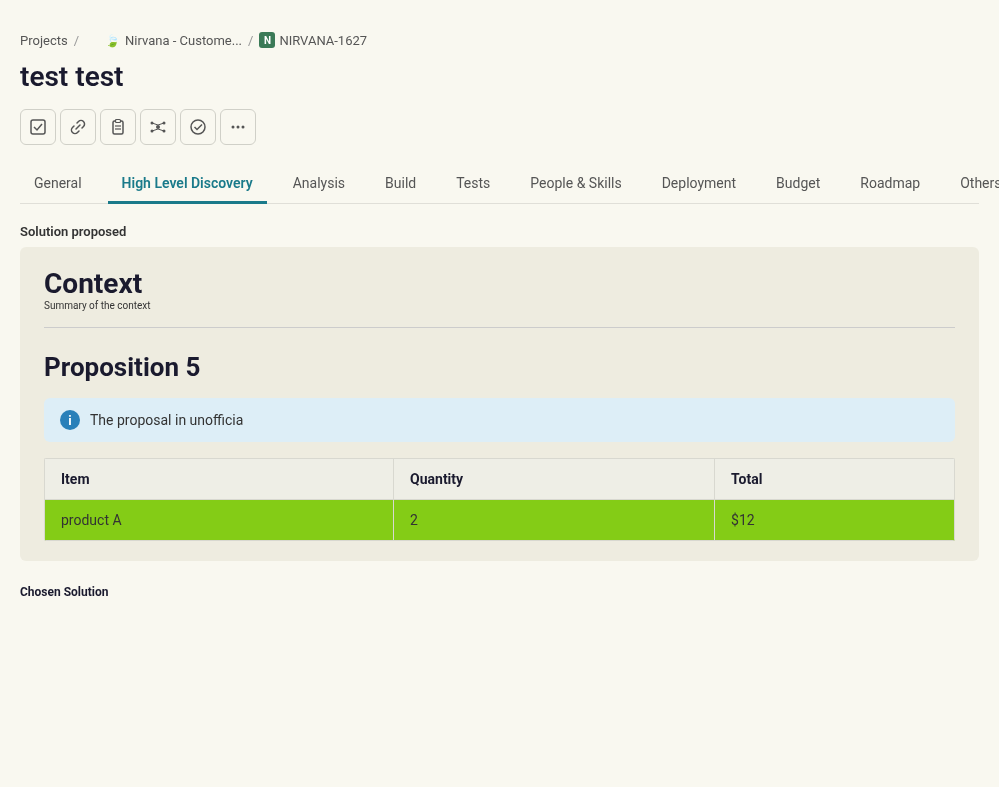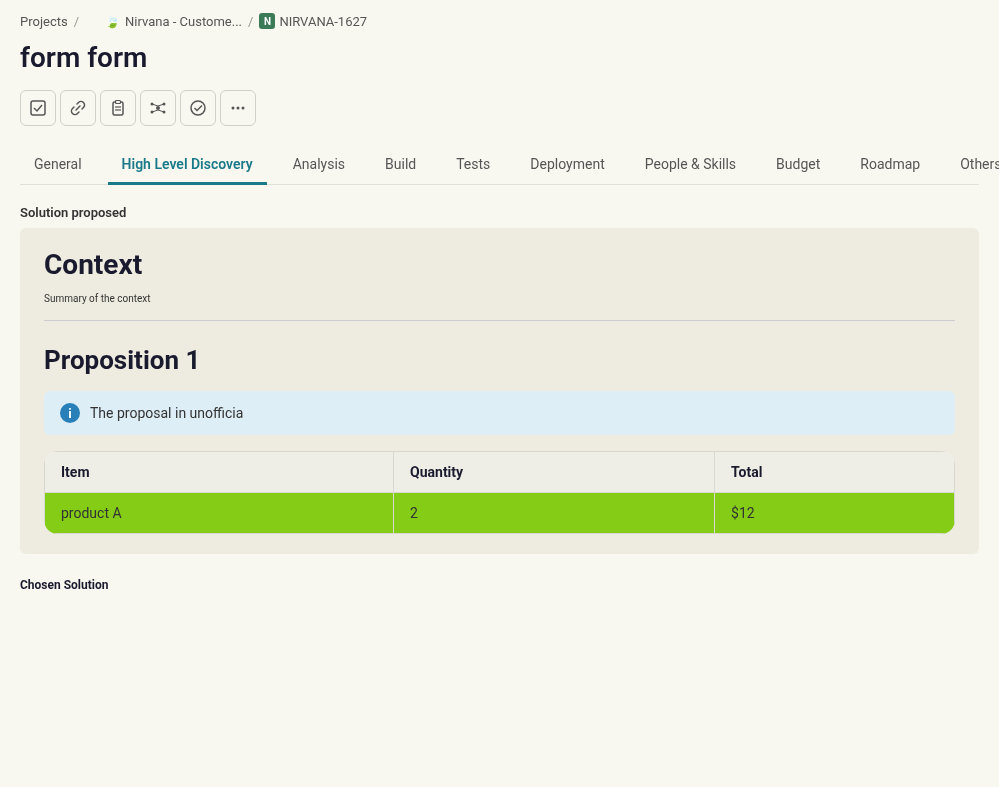--- a/index.html
+++ b/index.html
@@ -10,21 +10,21 @@
 
     body {
       background-color: #f9f8f0;
       font-family: -apple-system, BlinkMacSystemFont, 'Segoe UI', Roboto, sans-serif;
       color: #1a1a2e;
       width: 999px;
       min-height: 787px;
     }
 
     .page-container {
-      padding: 13px 20px;
+      padding: 32px 20px;
     }
 
     
     .breadcrumb {
       display: flex;
       align-items: center;
       gap: 6px;
       font-size: 13px;
       color: #555;
       margin-bottom: 12px;
@@ -136,21 +136,20 @@
       background: #eeece0;
       border-radius: 6px;
       padding: 20px 24px;
       margin-bottom: 24px;
     }
 
     .card-heading {
       font-size: 28px;
       font-weight: 700;
       color: #1a1a2e;
-      margin-bottom: 12px;
     }
 
     .card-description {
       font-size: 10px;
       color: #333;
       margin-bottom: 16px;
     }
 
     .card-divider {
       border: none;
@@ -193,21 +192,21 @@
     .info-text {
       font-size: 14px;
       color: #333;
     }
 
     
     .data-table {
       width: 100%;
       border-collapse: collapse;
       background: #f5f4ec;
-      border-radius: 14px;
+      border-radius: 2px;
       overflow: hidden;
     }
 
     .data-table th {
       background: #eeeee6;
       padding: 12px 16px;
       text-align: left;
       font-size: 14px;
       font-weight: 700;
       color: #1a1a2e;
@@ -262,21 +261,21 @@
       </svg>
       <span>Nirvana - Custome...</span>
     </span>
     <span class="breadcrumb-separator">/</span>
     <span class="breadcrumb-ticket">
       <span class="breadcrumb-ticket-icon">N</span>
       <span>NIRVANA-1627</span>
     </span>
   </div>
 
-  <h1 class="page-title">form form</h1>
+  <h1 class="page-title">test test</h1>
 
   <div class="toolbar">
     <button class="toolbar-btn">
       <svg width="18" height="18" viewBox="0 0 18 18" fill="none">
         <rect x="2" y="2" width="14" height="14" rx="2" stroke="#555" stroke-width="1.5" fill="none"></rect>
         <polyline points="5,9 8,12 13,6" stroke="#555" stroke-width="1.5" fill="none"></polyline>
       </svg>
     </button>
     <button class="toolbar-btn">
       <svg width="18" height="18" viewBox="0 0 18 18" fill="none">
@@ -318,39 +317,39 @@
       </svg>
     </button>
   </div>
 
   <div class="tabs">
     <div class="tab-item">General</div>
     <div class="tab-item active">High Level Discovery</div>
     <div class="tab-item">Analysis</div>
     <div class="tab-item">Build</div>
     <div class="tab-item">Tests</div>
+    <div class="tab-item">People &amp; Skills</div>
     <div class="tab-item">Deployment</div>
-    <div class="tab-item">People &amp; Skills</div>
     <div class="tab-item">Budget</div>
     <div class="tab-item">Roadmap</div>
     <div class="tab-item">Others</div>
   </div>
 
   <div class="content-area">
 
     <div class="section-label">Solution proposed</div>
 
     <div class="main-card">
 
       <h2 class="card-heading">Context</h2>
       <p class="card-description">Summary of the context</p>
 
       <hr class="card-divider">
 
-      <h2 class="proposition-heading">Proposition 1</h2>
+      <h2 class="proposition-heading">Proposition 5</h2>
 
       <div class="info-banner">
         <div class="info-icon">i</div>
         <span class="info-text">The proposal in unofficia</span>
       </div>
 
       <table class="data-table">
         <thead>
           <tr>
             <th>Item</th>

